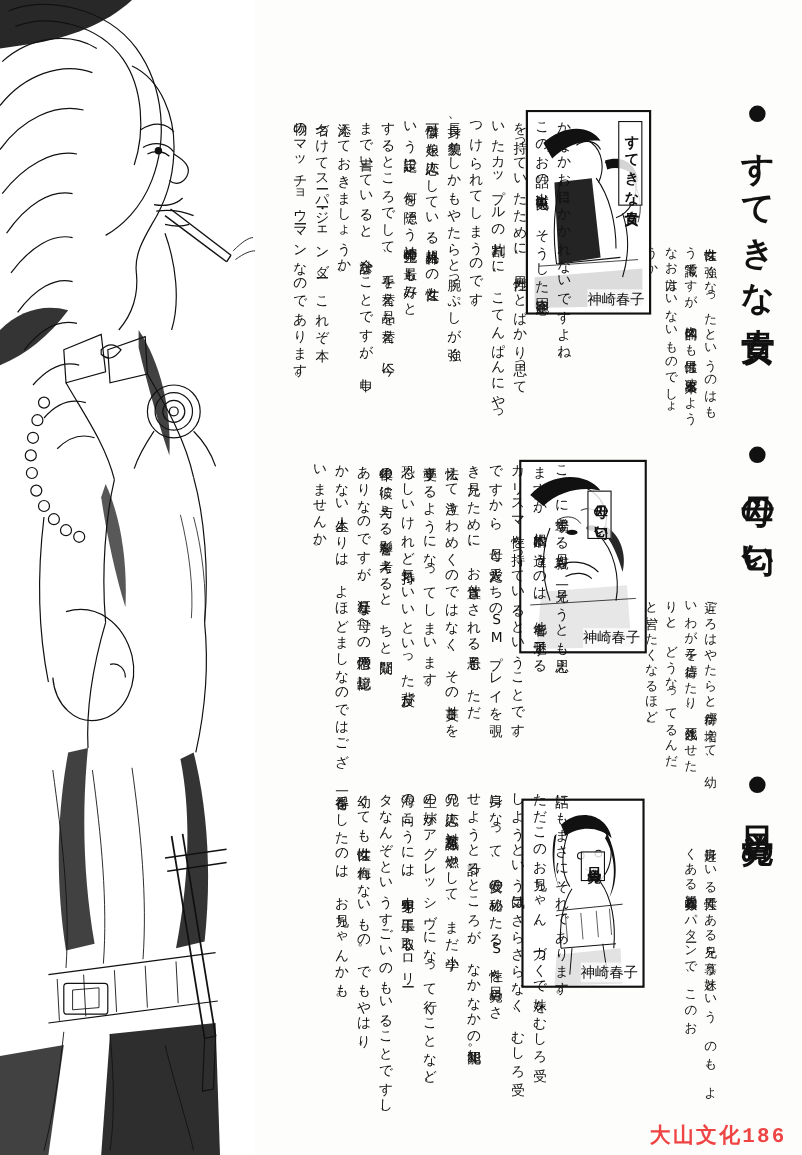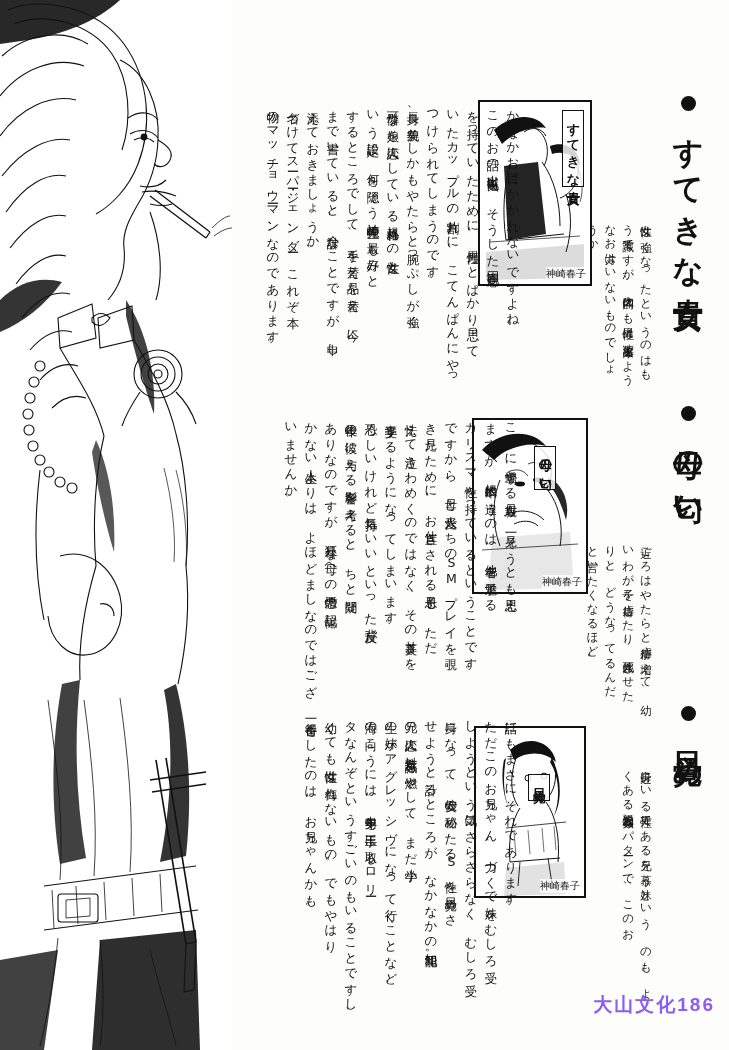--- a/index.html
+++ b/index.html
@@ -118,21 +118,21 @@
     border: 1px solid #111;
   }
   .t1-title { top: 8px; right: 6px; }
   .t2-title { top: 26px; right: 30px; }
   .t3-title { top: 46px; right: 34px; }
   .thumb-credit {
     position: absolute;
     bottom: 3px;
     right: 4px;
     writing-mode: horizontal-tb;
-    font-size: 10px;
+    font-size: 13px;
     letter-spacing: 0px;
     color: #111;
     background: rgba(255,255,255,0.75);
   }
 
   
   .body-text {
     position: absolute;
     top: 0;
     left: 0;
@@ -156,26 +156,26 @@
     overflow: visible;
     font-family: "DejaVu Sans", sans-serif;
   }
   .sec1 .body-text { right: 188px; height: 288px; top: 6px; }
   .sec2 .body-text { right: 190px; height: 284px; top: 8px; }
   .sec3 .body-text { right: 190px; height: 290px; top: 6px; }
 
   .footer {
     position: absolute;
     right: 14px;
-    bottom: 32px;
+    bottom: 5px;
     font-size: 19px;
     font-weight: bold;
     letter-spacing: 2px;
-    color: #8b5cf6;
-    font-family: Liberation Sans, sans-serif;
+    color: #ef4444;
+    font-family: Liberation Mono, monospace;
   }
 </style>
 </head>
 <body>
 
 <div class="page">
 
   <div class="illustration">
     <svg class="illus-svg" width="232" height="1050" viewBox="0 0 232 1050" xmlns="http://www.w3.org/2000/svg">
       <rect x="0" y="0" width="232" height="1050" fill="#ffffff"></rect>

